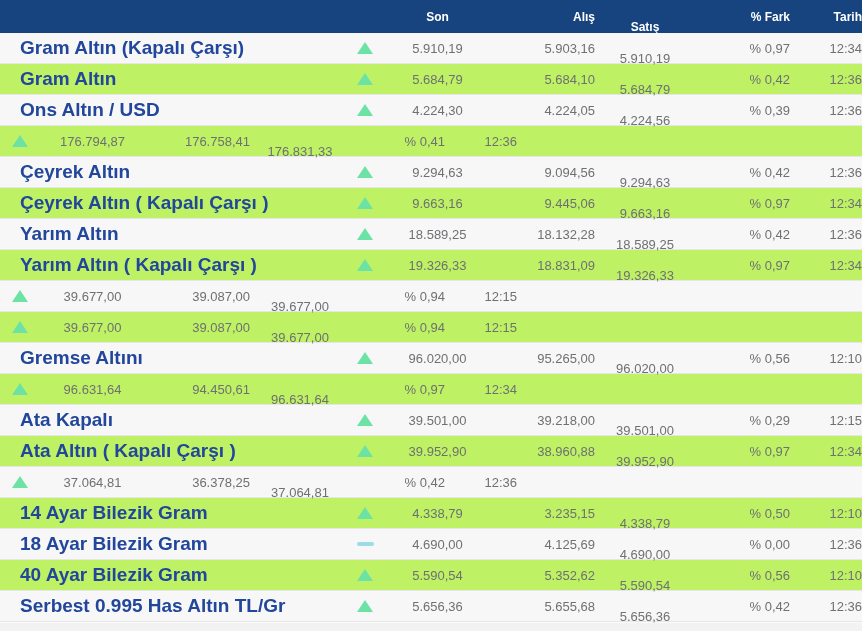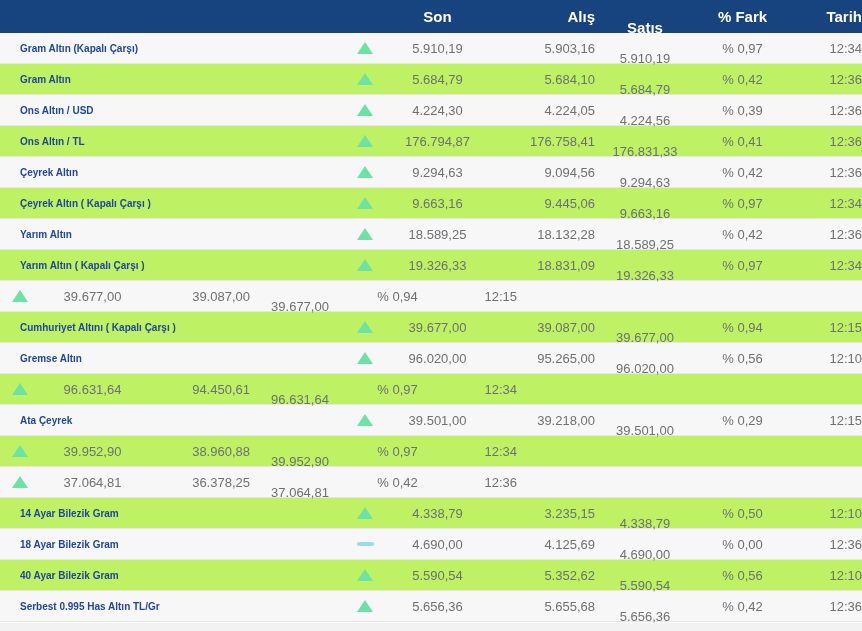--- a/index.html
+++ b/index.html
@@ -8,42 +8,42 @@
     background:#ffffff;
     font-family:"Liberation Sans", sans-serif;
     overflow:hidden;
   }
   .widget{width:862px;}
 
   
   .header-row{
     display:flex;align-items:center;
     height:33px;background:#17437e;color:#ffffff;
-    font-size:15px;font-weight:bold;
+    font-size:12px;font-weight:bold;
   }
 
   
   .row{
     display:flex;align-items:center;
     height:30px;background:#bef264;
     border-bottom:1px solid #e6e6e6;
     font-size:13px;
   }
   .row.alt{background:#f7f7f7;}
 
   
   .c-name{width:345px;box-sizing:border-box;padding-left:20px;text-align:left;}
   .c-arrow{width:40px;display:flex;justify-content:center;align-items:center;}
   .c-son{width:105px;text-align:center;}
   .c-alis{width:105px;text-align:right;}
   .c-satis{width:100px;text-align:center;margin-top:21px;}
-  .c-fark{width:95px;text-align:center;}
+  .c-fark{width:95px;text-align:right;}
   .c-tarih{width:72px;text-align:right;}
 
-  .row .c-name{color:#21469b;font-weight:bold;font-size:10px;cursor:pointer;}
+  .row .c-name{color:#21469b;font-weight:bold;font-size:19px;cursor:pointer;}
   .row .c-son,.row .c-alis,.row .c-satis,.row .c-fark,.row .c-tarih{color:#6e7073;}
 
   
   .tri-up{
     width:0;height:0;
     border-left:8px solid transparent;
     border-right:8px solid transparent;
     border-bottom:12px solid #6ce3a4;
   }
   .dash{
@@ -98,21 +98,20 @@
     <div class="c-arrow">
           <span class="tri-up"></span>
         </div>
     <div class="c-son">4.224,30</div>
     <div class="c-alis">4.224,05</div>
     <div class="c-satis">4.224,56</div>
     <div class="c-fark">% 0,39</div>
     <div class="c-tarih">12:36</div>
   </div>
       <div class="row">
-    <div class="c-name">Ons Altın / TL</div>
     <div class="c-arrow">
           <span class="tri-up"></span>
         </div>
     <div class="c-son">176.794,87</div>
     <div class="c-alis">176.758,41</div>
     <div class="c-satis">176.831,33</div>
     <div class="c-fark">% 0,41</div>
     <div class="c-tarih">12:36</div>
   </div>
       <div class="row alt">
@@ -163,63 +162,63 @@
     <div class="c-arrow">
           <span class="tri-up"></span>
         </div>
     <div class="c-son">39.677,00</div>
     <div class="c-alis">39.087,00</div>
     <div class="c-satis">39.677,00</div>
     <div class="c-fark">% 0,94</div>
     <div class="c-tarih">12:15</div>
   </div>
       <div class="row">
-    <div class="c-name">Cumhuriyet Altını ( Kapalı Çarşı )</div>
     <div class="c-arrow">
           <span class="tri-up"></span>
         </div>
     <div class="c-son">39.677,00</div>
     <div class="c-alis">39.087,00</div>
     <div class="c-satis">39.677,00</div>
     <div class="c-fark">% 0,94</div>
     <div class="c-tarih">12:15</div>
   </div>
       <div class="row alt">
-    <div class="c-name">Gremse Altın</div>
+    <div class="c-name">Gremse Altını</div>
     <div class="c-arrow">
           <span class="tri-up"></span>
         </div>
     <div class="c-son">96.020,00</div>
     <div class="c-alis">95.265,00</div>
     <div class="c-satis">96.020,00</div>
     <div class="c-fark">% 0,56</div>
     <div class="c-tarih">12:10</div>
   </div>
       <div class="row">
     <div class="c-arrow">
           <span class="tri-up"></span>
         </div>
     <div class="c-son">96.631,64</div>
     <div class="c-alis">94.450,61</div>
     <div class="c-satis">96.631,64</div>
     <div class="c-fark">% 0,97</div>
     <div class="c-tarih">12:34</div>
   </div>
       <div class="row alt">
-    <div class="c-name">Ata Çeyrek</div>
+    <div class="c-name">Ata Kapalı</div>
     <div class="c-arrow">
           <span class="tri-up"></span>
         </div>
     <div class="c-son">39.501,00</div>
     <div class="c-alis">39.218,00</div>
     <div class="c-satis">39.501,00</div>
     <div class="c-fark">% 0,29</div>
     <div class="c-tarih">12:15</div>
   </div>
       <div class="row">
+    <div class="c-name">Ata Altın ( Kapalı Çarşı )</div>
     <div class="c-arrow">
           <span class="tri-up"></span>
         </div>
     <div class="c-son">39.952,90</div>
     <div class="c-alis">38.960,88</div>
     <div class="c-satis">39.952,90</div>
     <div class="c-fark">% 0,97</div>
     <div class="c-tarih">12:34</div>
   </div>
       <div class="row alt">

